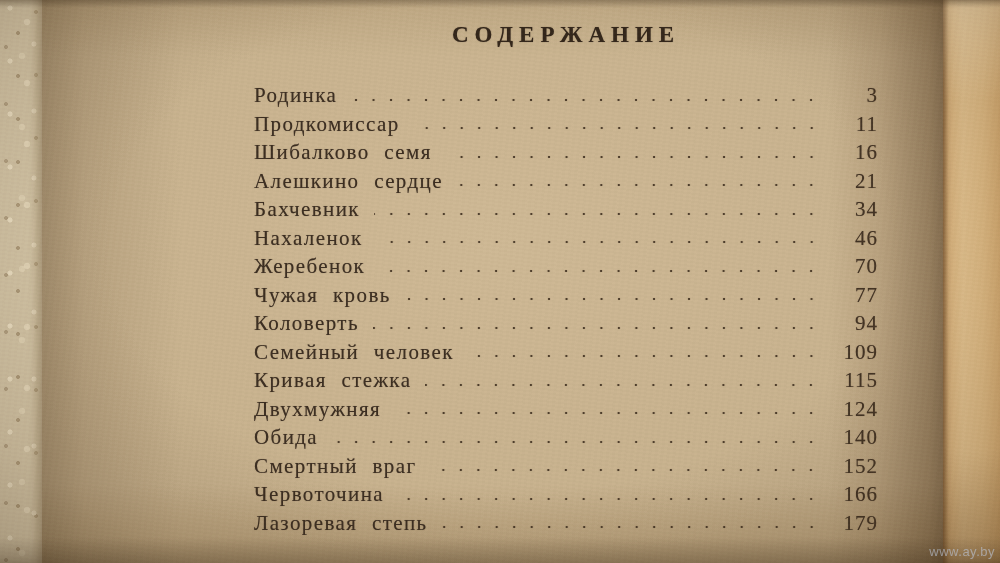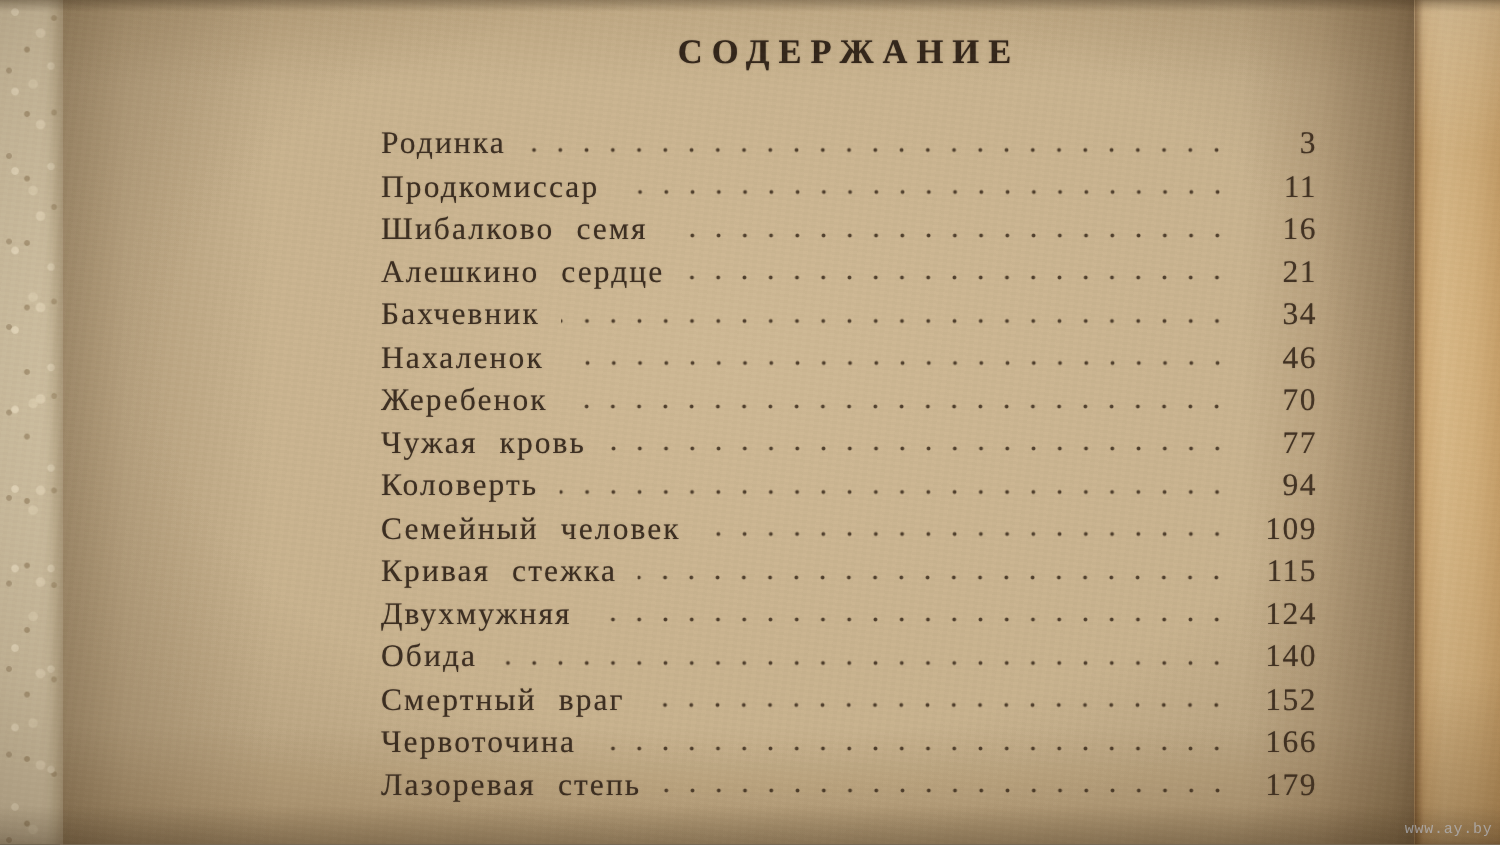--- a/index.html
+++ b/index.html
@@ -98,22 +98,22 @@
       radial-gradient(ellipse at 50% 44%, rgba(0,0,0,0) 55%, rgba(62,42,20,.14) 82%, rgba(52,34,14,.28) 100%);
   }
   .grain{
     position:absolute;inset:0;pointer-events:none;opacity:.6;
     background-image:
       repeating-linear-gradient(7deg, rgba(255,255,255,.015) 0 2px, rgba(0,0,0,.015) 2px 4px),
       repeating-linear-gradient(97deg, rgba(255,255,255,.012) 0 3px, rgba(0,0,0,.012) 3px 6px);
   }
   .watermark{
     position:absolute;right:5px;bottom:4px;
-    font-family:Liberation Mono, monospace;
-    font-size:10px;letter-spacing:.5px;
+    font-family:Liberation Sans, sans-serif;
+    font-size:13px;letter-spacing:.5px;
     color:rgba(188,198,216,.6);
   }
 </style>
 </head>
 <body>
 
 <div class="photo">
 
   <div class="page">
     <h1 class="title">СОДЕРЖАНИЕ</h1>

